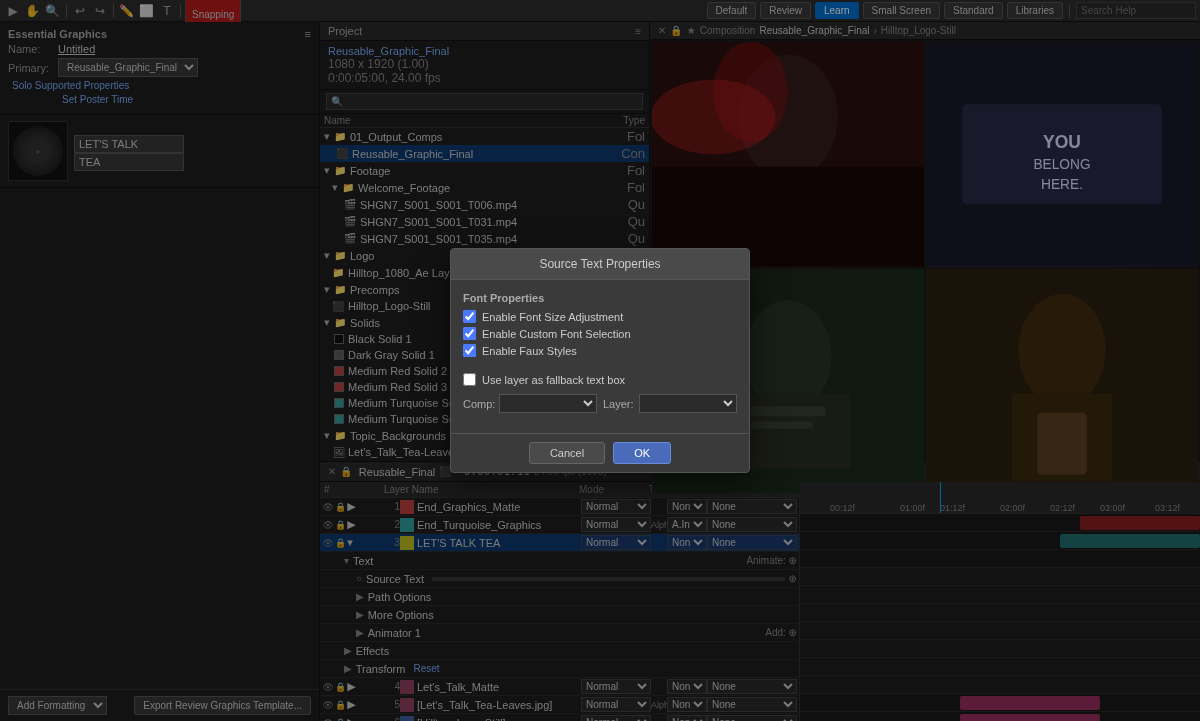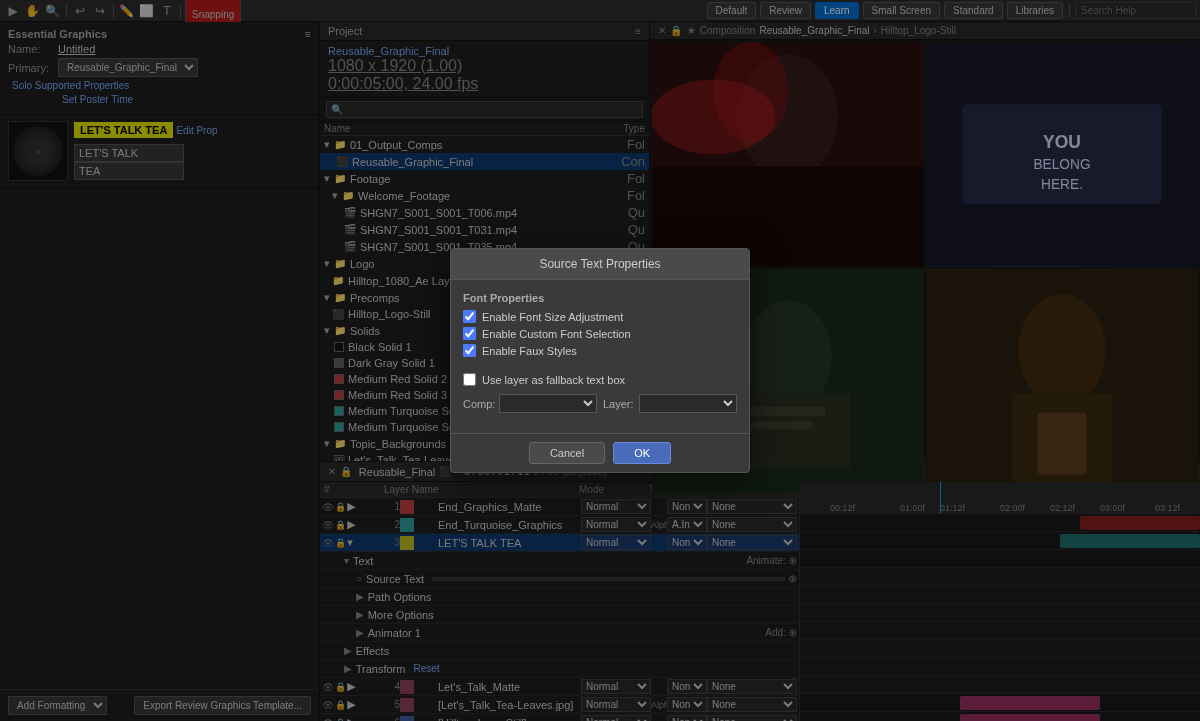--- a/index.html
+++ b/index.html
@@ -38,21 +38,21 @@
 
     
     .center-right { flex: 1; display: flex; flex-direction: column; }
 
     
     .project-panel { height: 440px; display: flex; border-bottom: 1px solid #111; }
     .project-area { width: 330px; background: #1e1e1e; border-right: 1px solid #111; display: flex; flex-direction: column; }
     .panel-header { background: #2a2a2a; padding: 3px 8px; font-size: 11px; color: #aaa; display: flex; align-items: center; gap: 4px; border-bottom: 1px solid #111; }
     .comp-info { padding: 4px 8px; border-bottom: 1px solid #111; }
     .comp-info .comp-name { color: #7baeff; font-size: 11px; cursor: pointer; }
-    .comp-info .comp-details { color: #888; font-size: 16px; text-decoration: underline; }
+    .comp-info .comp-details { color: #888; font-size: 12px; }
     .search-bar { padding: 3px 6px; border-bottom: 1px solid #111; }
     .search-input { background: #2a2a2a; border: 1px solid #444; color: #ccc; padding: 2px 4px; font-size: 10px; width: 100%; }
 
     
     .file-tree { flex: 1; overflow-y: auto; }
     .tree-row { display: flex; align-items: center; padding: 1px 4px; cursor: pointer; white-space: nowrap; }
     .tree-row.selected { background: #0d3a6e; }
     .tree-arrow { width: 10px; display: inline-block; color: #aaa; }
     .tree-icon { width: 14px; height: 14px; display: inline-flex; align-items: center; justify-content: center; margin-right: 2px; font-size: 10px; }
     .folder-icon { color: #f0a030; }
@@ -83,21 +83,21 @@
     .timeline-controls { display: flex; align-items: center; gap: 4px; }
     .time-display { color: #ccc; font-size: 11px; font-family: monospace; }
     .timeline-content { display: flex; flex: 1; overflow: hidden; }
     .layer-list { width: 480px; border-right: 1px solid #333; overflow-y: auto; }
     .layer-header { display: flex; background: #2a2a2a; border-bottom: 1px solid #333; padding: 2px 4px; }
     .layer-header span { color: #888; font-size: 10px; }
     .layer-row { display: flex; align-items: center; padding: 1px 2px; border-bottom: 1px solid #2a2a2a; min-height: 18px; }
     .layer-row.selected { background: #0d3a6e; }
     .layer-icons { display: flex; align-items: center; gap: 1px; width: 60px; }
     .layer-num { color: #888; font-size: 10px; width: 18px; text-align: right; }
-    .layer-name { color: #ccc; font-size: 11px; flex: 1; overflow: hidden; text-overflow: ellipsis; white-space: nowrap; margin-left: 21px; }
+    .layer-name { color: #ccc; font-size: 11px; flex: 1; overflow: hidden; text-overflow: ellipsis; white-space: nowrap; }
 
     
     .timeline-tracks { flex: 1; overflow: hidden; position: relative; background: #1a1a1a; }
     .track-ruler { height: 32px; background: #2a2a2a; border-bottom: 1px solid #333; display: flex; align-items: center; position: relative; }
     .ruler-mark { position: absolute; bottom: 0; font-size: 9px; color: #888; }
     .track-row { height: 18px; border-bottom: 1px solid #2a2a2a; position: relative; }
     .track-bar { position: absolute; height: 14px; top: 2px; border-radius: 2px; }
     .track-bar-red { background: #8a2020; }
     .track-bar-teal { background: #207070; }
     .track-bar-pink { background: #9a3060; }
@@ -191,24 +191,20 @@
       </div>
     </div>
 
     <div class="preview-area">
       <div class="preview-thumb">
         <div style="width:50px;height:50px;background:radial-gradient(circle, #333 30%, #111 100%);border-radius:50%;display:flex;align-items:center;justify-content:center;">
           <span style="color:#555;font-size:8px;">●</span>
         </div>
       </div>
       <div class="text-preview-box">
-        <div>
-          <span class="talk-tea-label">LET'S TALK TEA</span>
-          <span class="edit-prop-btn">Edit Prop</span>
-        </div>
         <div style="margin-top:4px;">
           <input class="text-input-area" value="LET'S TALK" style="">
         </div>
         <div>
           <input class="text-input-area" value="TEA" style="">
         </div>
       </div>
     </div>
 
     <div class="left-panel-content" style="padding:4px 0;">

